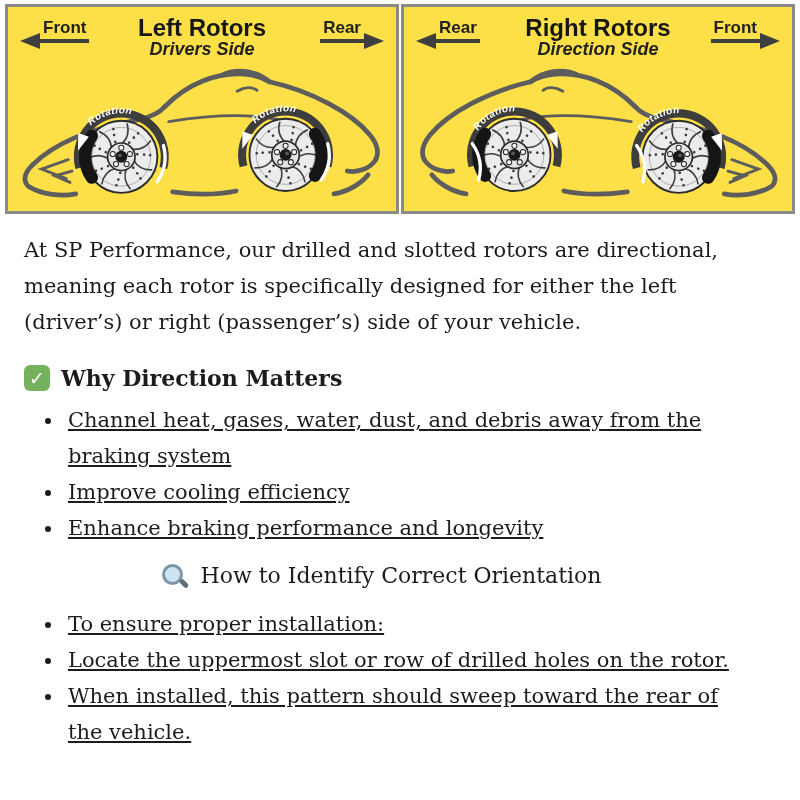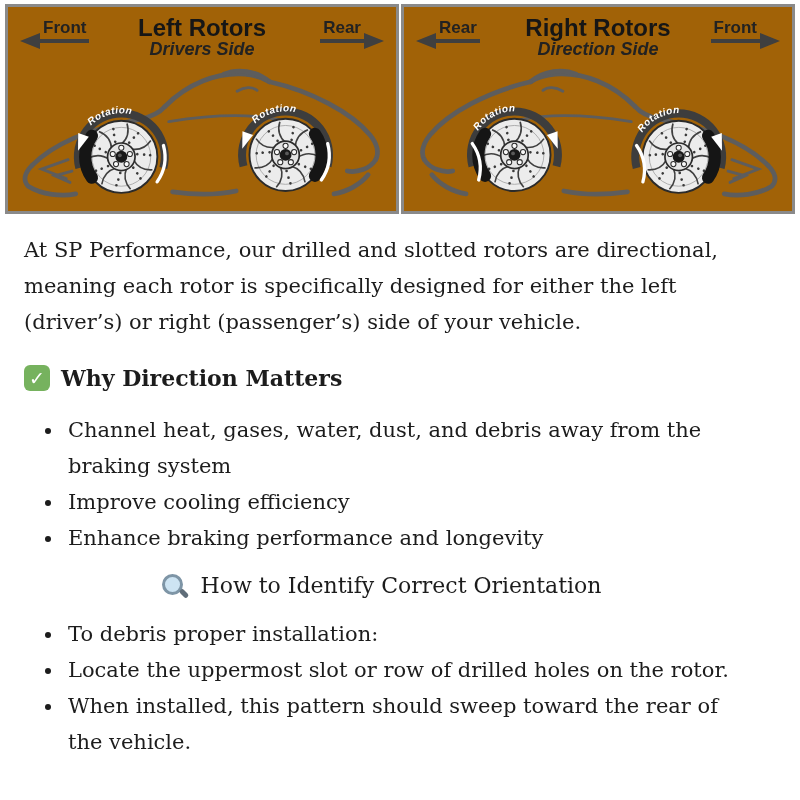--- a/index.html
+++ b/index.html
@@ -2,21 +2,21 @@
 <html><head>
 <meta charset="utf-8">
 <style>
   html,body { margin:0; padding:0; }
   body {
     width:800px; height:800px; overflow:hidden; background:#ffffff;
     font-family:"DejaVu Serif", serif; color:#1c1c1c;
   }
   
   .diagram { display:flex; gap:2px; padding:4px 5px 0 5px; }
-  .panel { flex:1; border:3px solid #8a8a8a; background:#a16207; height:204px; overflow:hidden; }
+  .panel { flex:1; border:3px solid #8a8a8a; background:#fde047; height:204px; overflow:hidden; }
   .panel-header { display:grid; grid-template-columns:1fr auto 1fr; padding:8px 12px 0 12px; }
   .dir { display:flex; align-items:flex-end; height:28px; }
   .dir-left  { justify-self:start; }
   .dir-right { justify-self:end; }
   .dir-label {
     font-family:"Liberation Sans", sans-serif; font-weight:700; font-size:17px;
     line-height:20px; color:#222; border-bottom:4px solid #3f3f3f; padding:0 3px 1px 3px;
   }
   .tri { width:0; height:0; border-top:8px solid transparent; border-bottom:8px solid transparent; margin-bottom:-6px; }
   .tri-left  { border-right:20px solid #3f3f3f; }
@@ -30,21 +30,21 @@
     font-size:18px; line-height:16px; text-align:center; color:#222;
   }
   .car-svg { display:block; width:100%; height:150px; margin-top:2px; }
   
   .content { padding:12px 60px 0 24px; font-size:21px; line-height:36px; }
   .intro { margin:6px 0 0 0; }
   .h-row { display:flex; align-items:center; gap:11px; font-size:22px; }
   .h-check { margin-top:20px; font-weight:bold; }
   .h-mag { margin-top:12px; font-weight:normal;justify-content:center; }
   .lead { margin:16px 0 0 0; }
-  ul { margin:16px 0 0 0; padding-left:40px; }
+  ul { margin:6px 0 0 0; padding-left:40px;text-decoration:underline; }
   ul.second { margin-top:12px; }
   li { padding-left:4px; }
   
   .check-icon {
     flex:0 0 auto; width:26px; height:26px; background:#76b25e; border-radius:6px;
     display:inline-flex; align-items:center; justify-content:center;
     color:#fff; font-size:19px; font-weight:bold; font-family:"DejaVu Sans", sans-serif;
   }
   
   .mag-icon { flex:0 0 auto; position:relative; width:27px; height:27px; }
@@ -235,18 +235,18 @@
 
   <div class="h-row h-mag">
     <span class="mag-icon">
       <span class="mag-lens"></span>
       <span class="mag-handle"></span>
     </span>
     <span>How to Identify Correct Orientation</span>
   </div>
 
   <ul class="second">
-    <li>To debris proper installation:</li>
+    <li>To ensure proper installation:</li>
     <li>Locate the uppermost slot or row of drilled holes on the rotor.</li>
     <li>When installed, this pattern should sweep toward the rear of the vehicle.</li>
   </ul>
 
 </div>
 
 </body></html>

